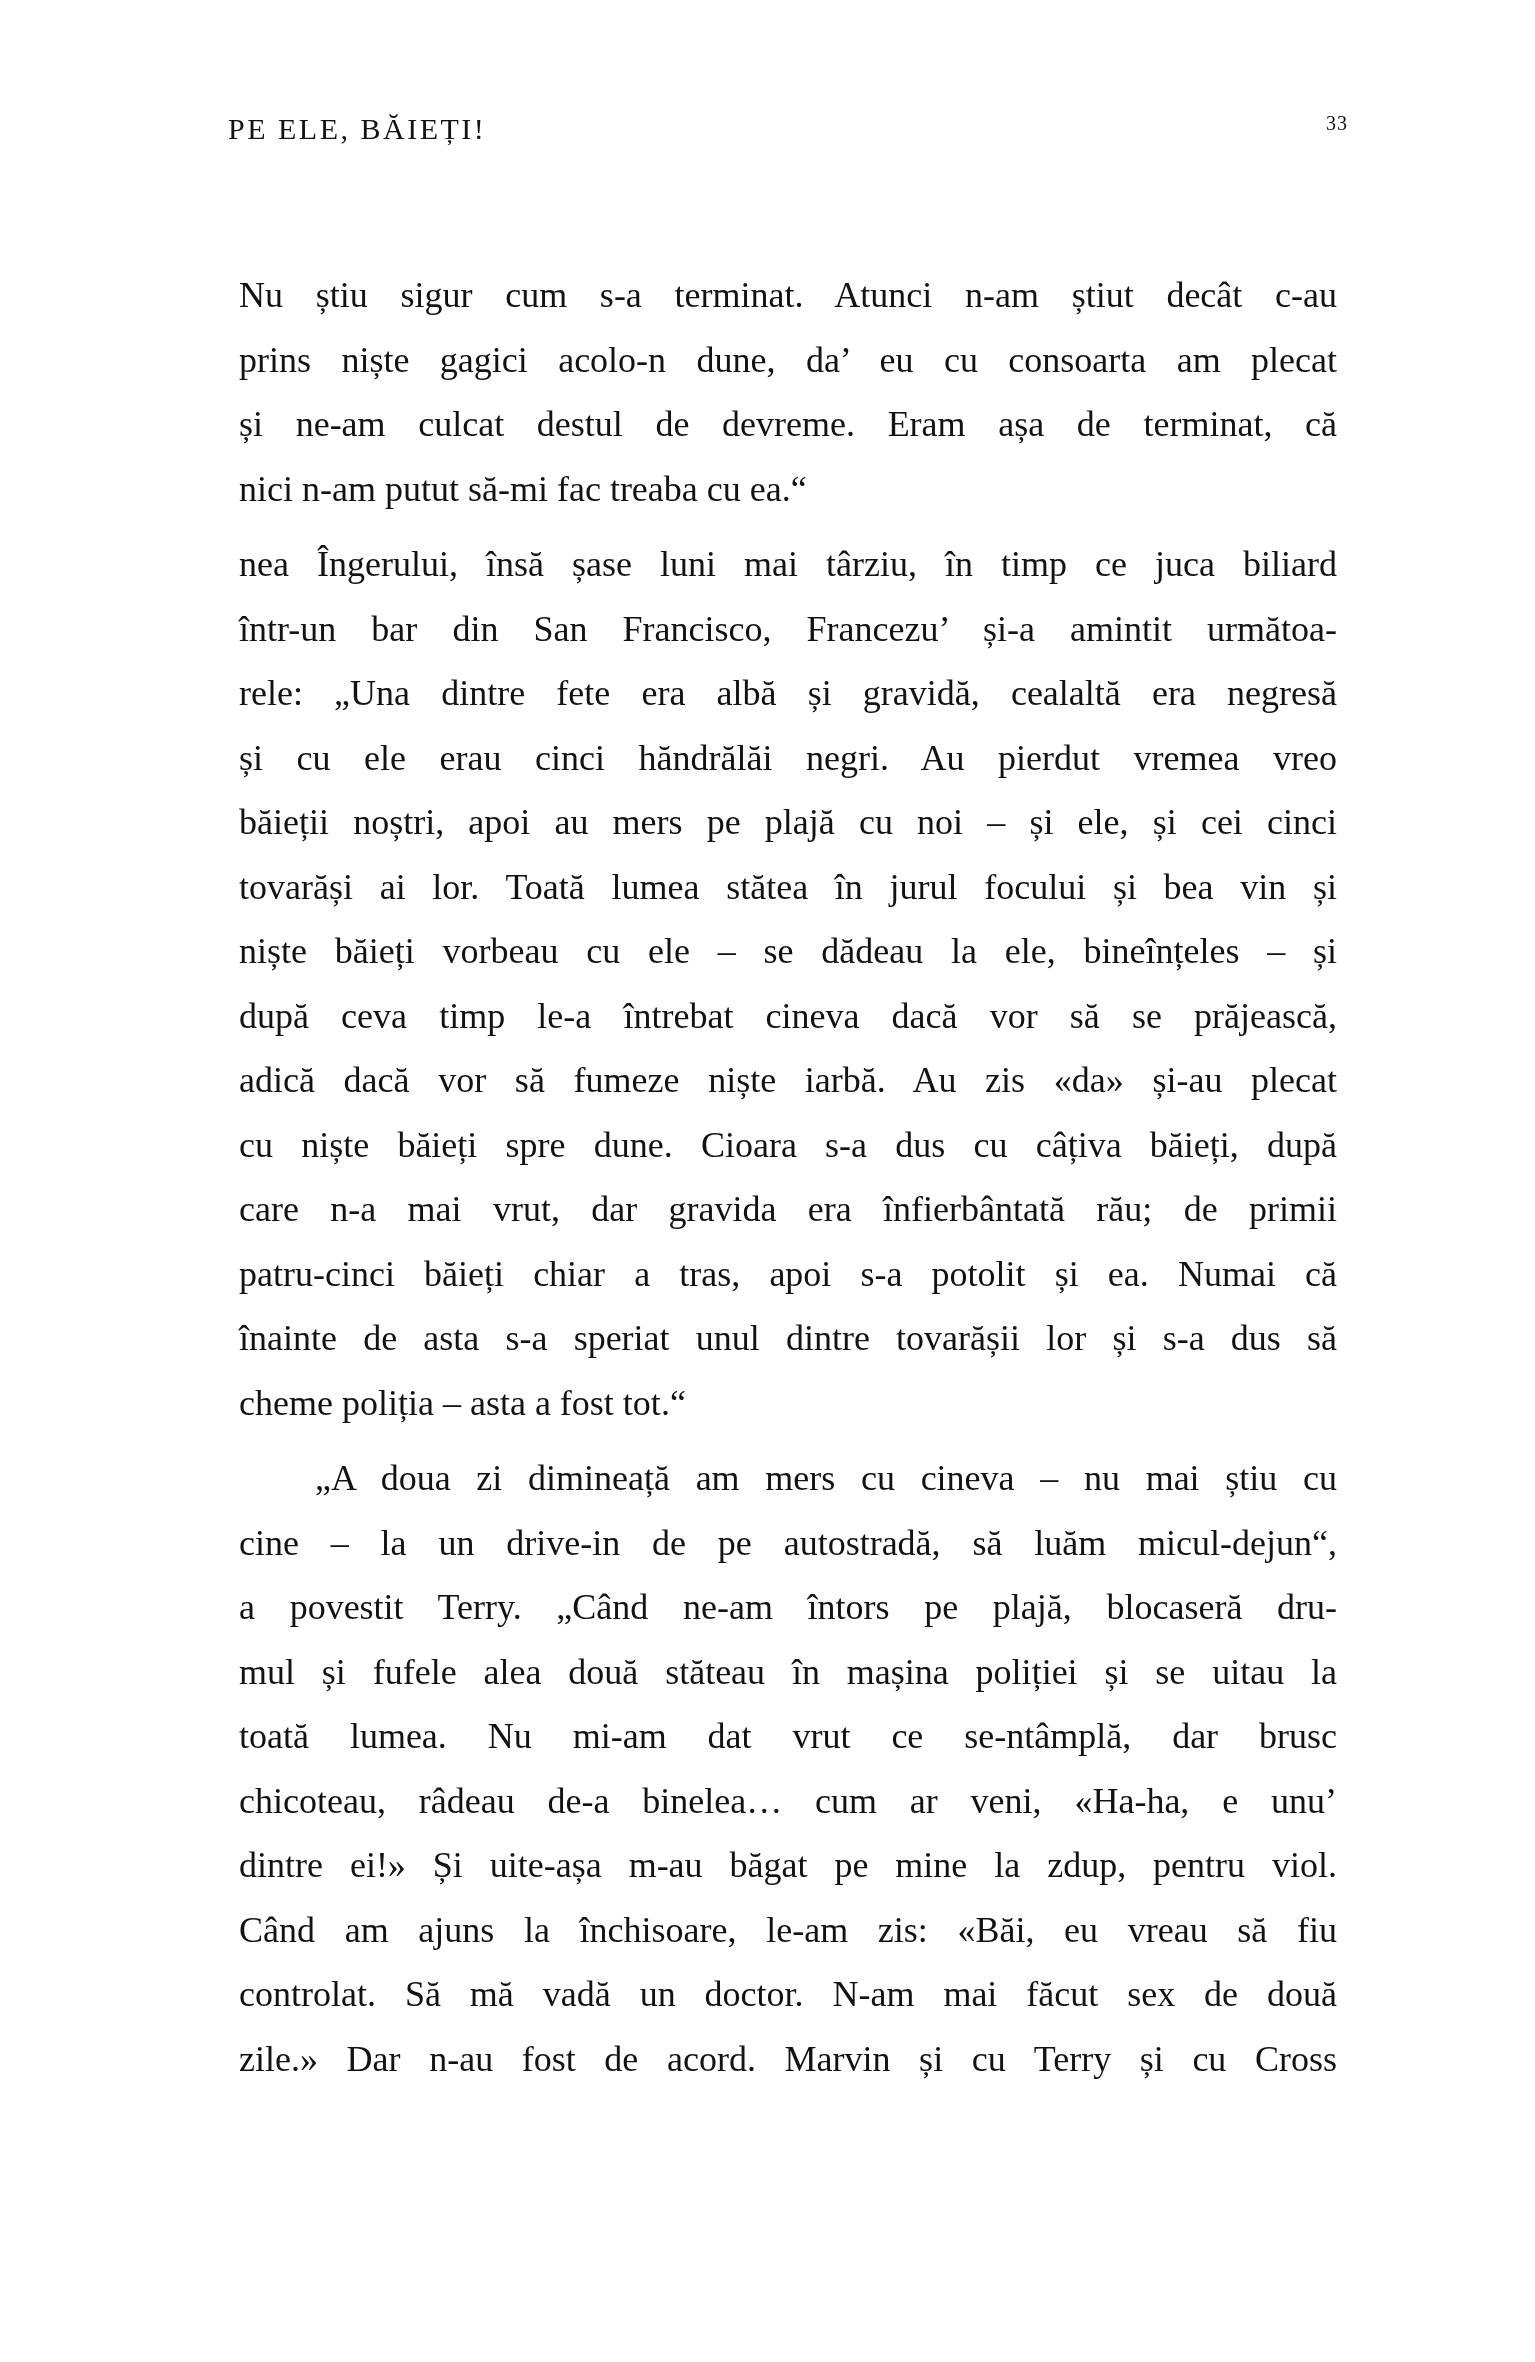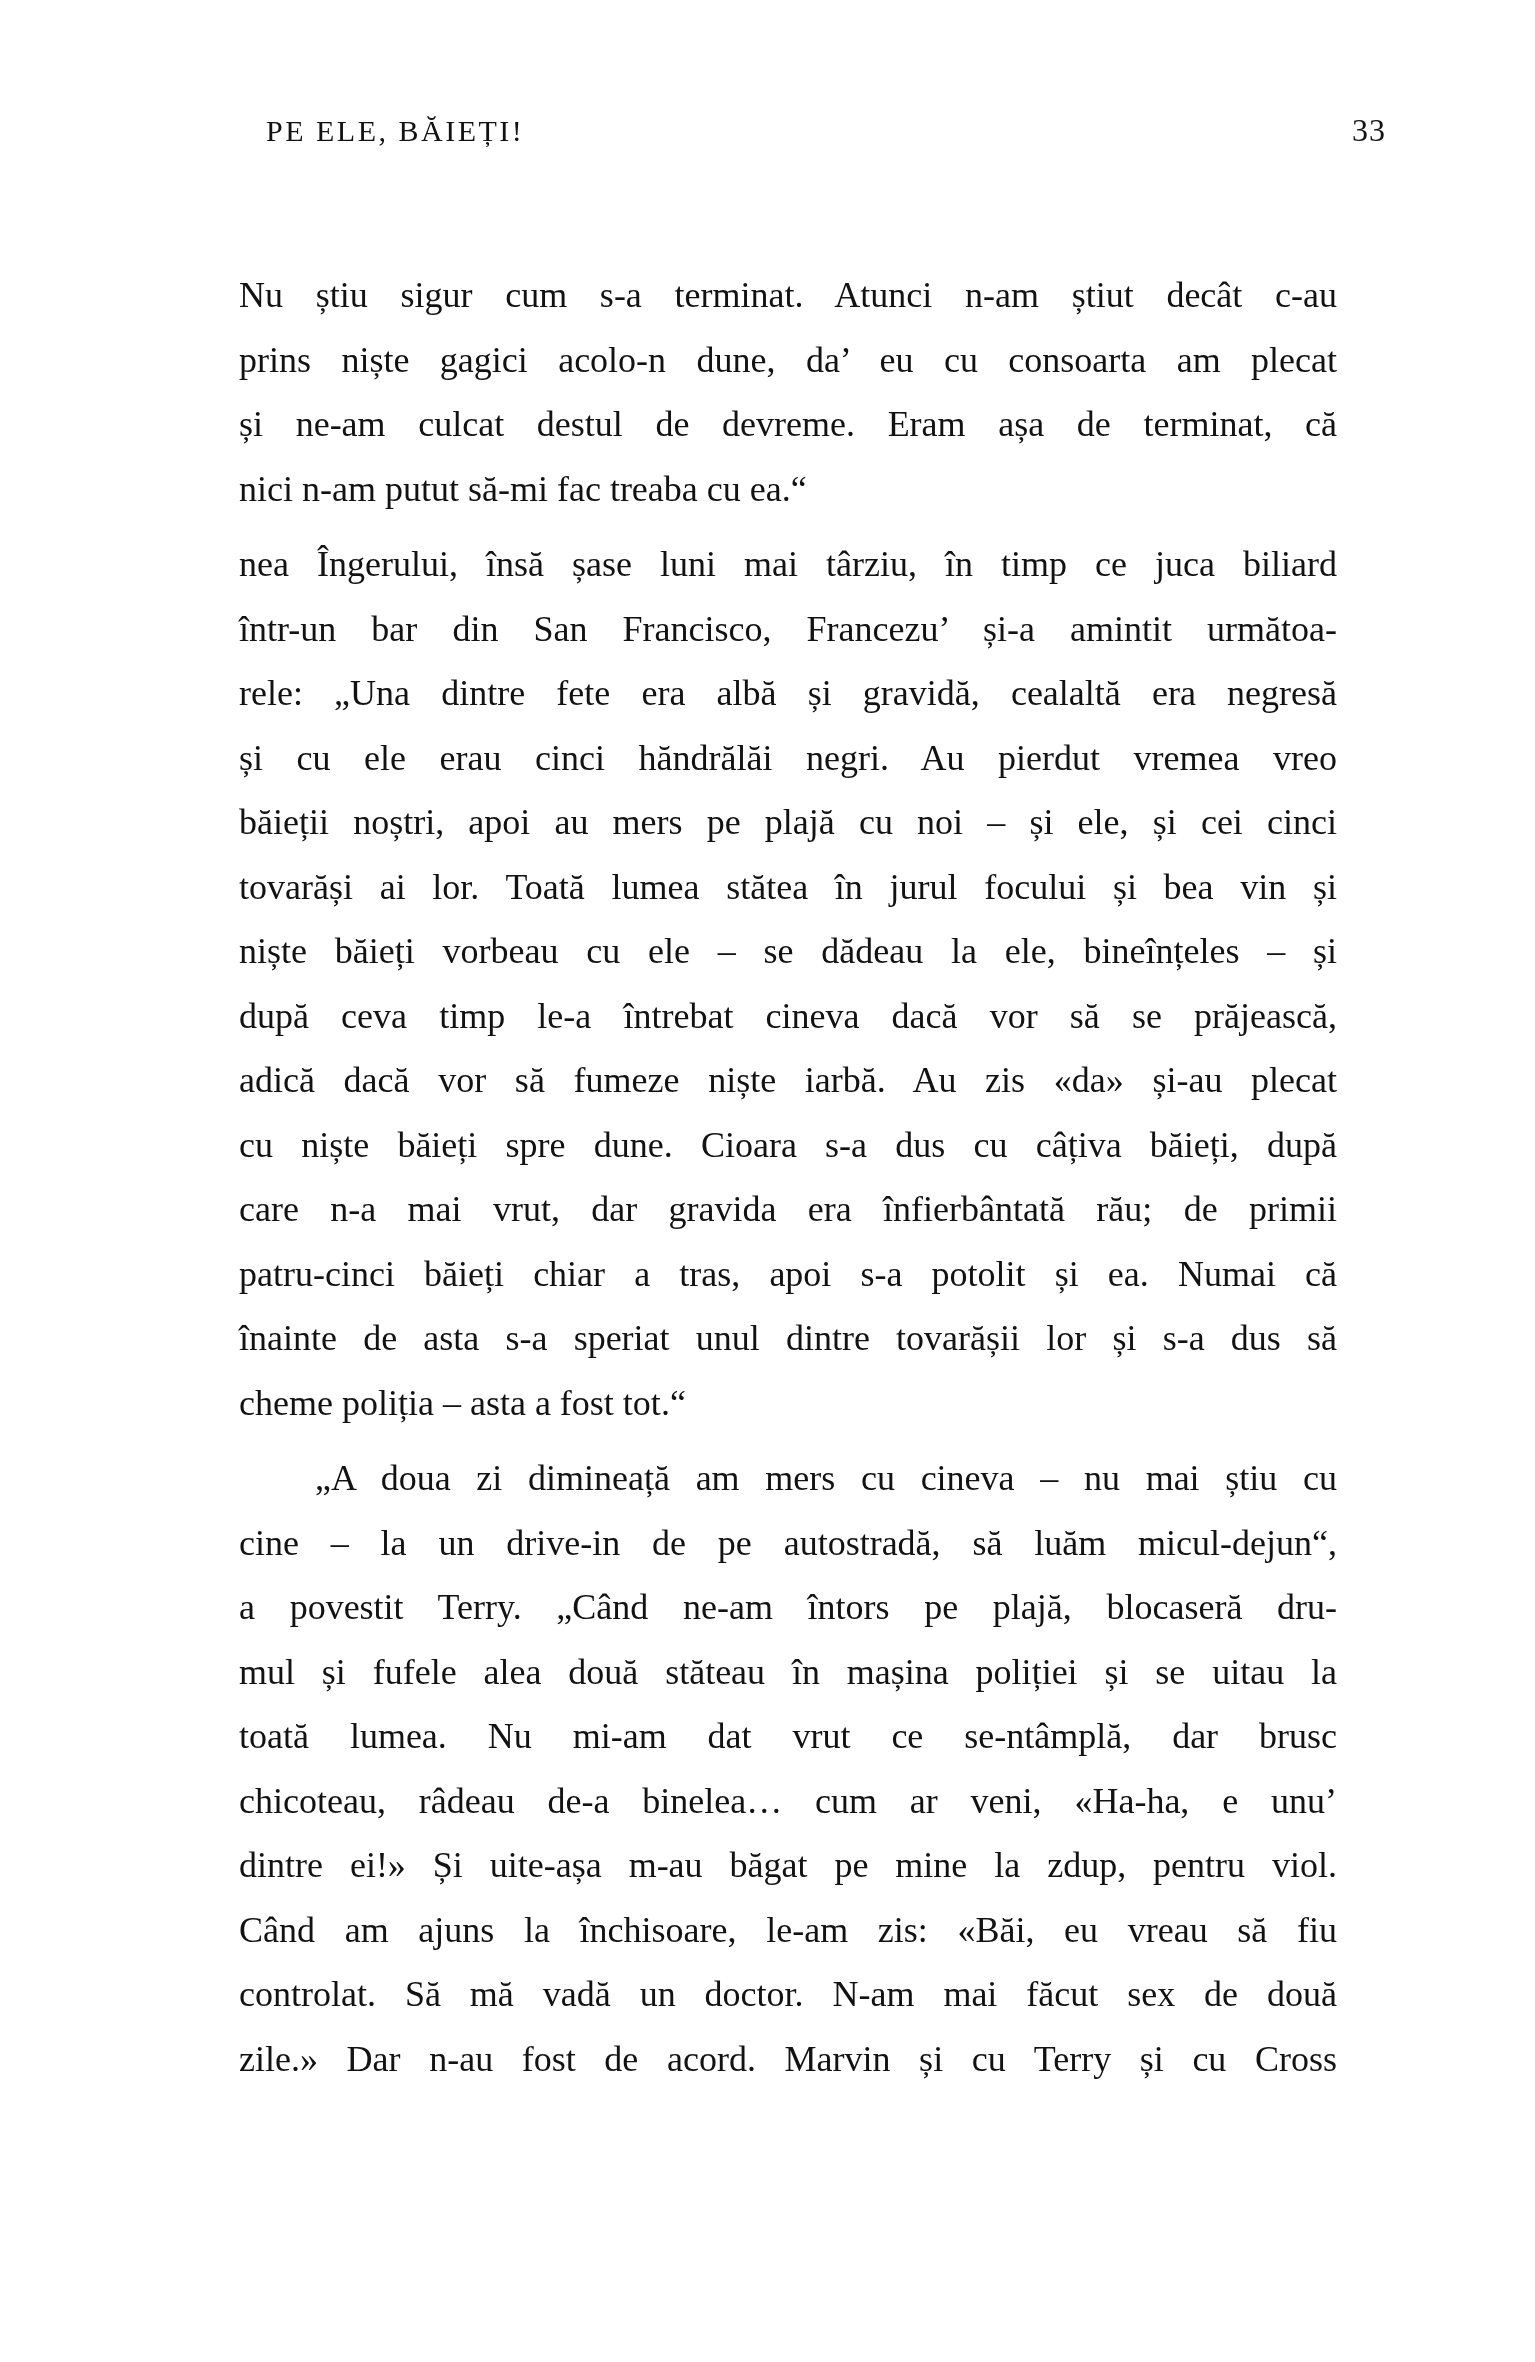--- a/index.html
+++ b/index.html
@@ -19,30 +19,29 @@
     position: absolute;
     inset: 0;
   }
   .page-header {
     position: absolute;
     left: 228px;
     top: 112px;
     width: 1120px;
     display: flex;
     justify-content: space-between;
-    align-items: center;
-    margin-left: 38px;
+    align-items: flex-start;
   }
   .running-title {
     font-size: 30px;
     letter-spacing: 2.5px;
     white-space: nowrap;
   }
   .page-number {
-    font-size: 32px;
+    font-size: 20px;
     letter-spacing: 1px;
   }
   .body-text {
     position: absolute;
     left: 228px;
     top: 252px;
     width: 1120px;
     font-size: 36px;
     line-height: 64.5px;
   }

